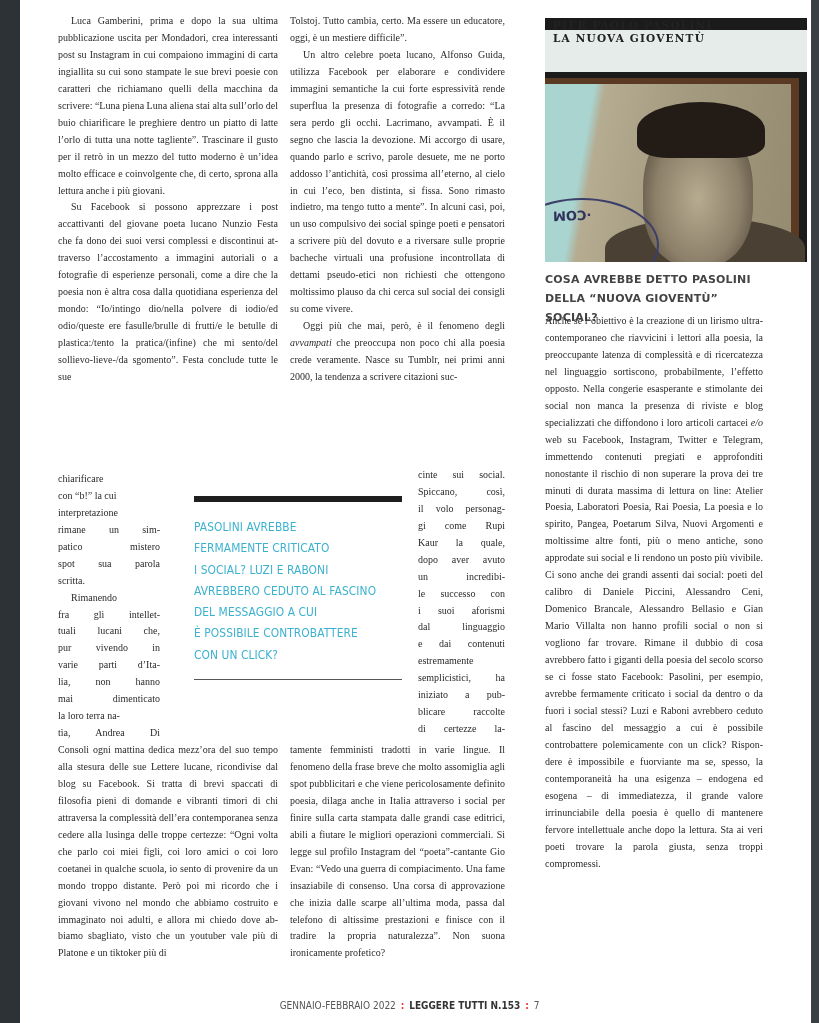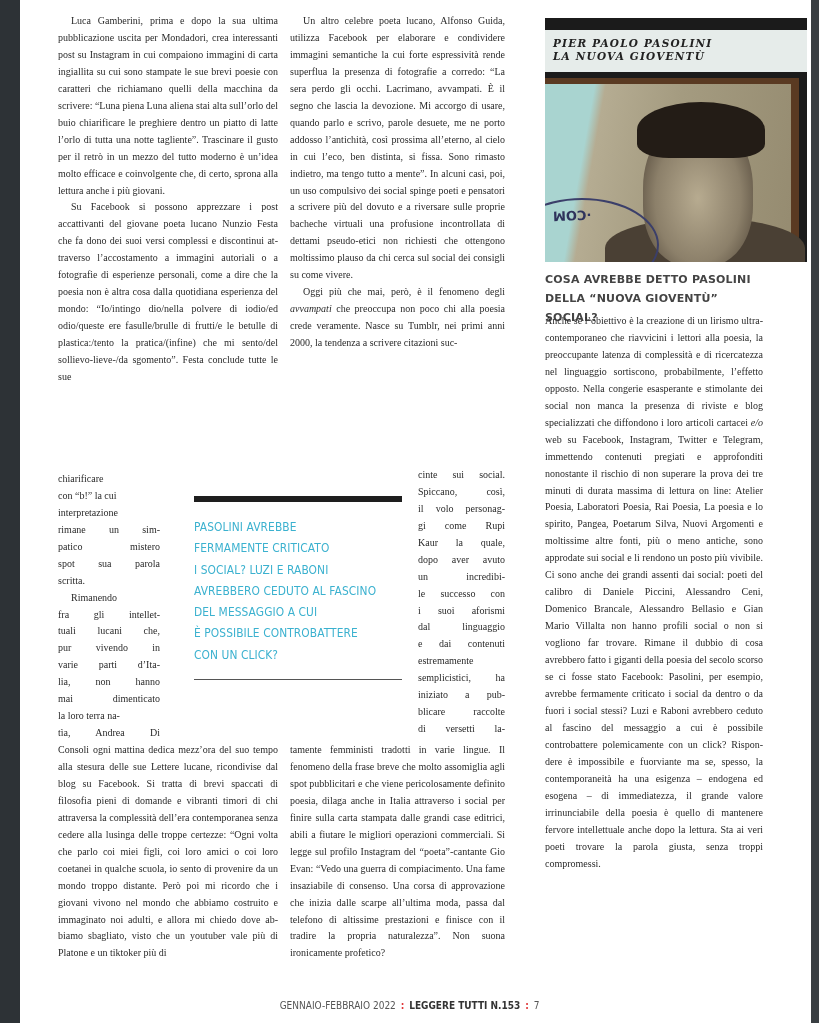--- a/index.html
+++ b/index.html
@@ -51,22 +51,22 @@
 
     .photo {
       position: absolute; left: 545px; top: 18px; width: 262px; height: 244px;
       background: #1b1b1b; overflow: hidden;
     }
     .photo .cover-top {
       position: absolute; left: 0; top: 12px; right: 0; height: 42px;
       background: #e6ecea;
     }
     .photo .cover-title {
-      position: absolute; left: 8px; top: 19px;
-      font-family: "DejaVu Serif", serif; font-style: italic; font-weight: bold;
+      position: absolute; left: 8px; top: 1px;
+      font-family: "DejaVu Serif", serif; font-weight: bold;
       font-size: 10.5px; line-height: 13px; color: #222; letter-spacing: 1.2px;
     }
     .photo .frame {
       position: absolute; left: 0; top: 60px; right: 8px; bottom: 0;
       background: #5a3a22;
     }
     .photo .inner {
       position: absolute; left: 0; top: 66px; right: 16px; bottom: 0;
       background: linear-gradient(100deg, #a9d4d0 0%, #a9d4d0 18%, #b5ac92 22%, #a49b80 50%, #958b70 100%);
     }
@@ -133,40 +133,41 @@
   <span class="jline">lia, non hanno</span>
   <span class="jline">mai dimenticato</span>
   <span class="line">la loro terra na-</span>
   <span class="jline">tìa, Andrea Di</span>
 </div>
 <div class="col" style="left:58px; top:742px; width:220px;">
   <p class="noindent">Consoli ogni mattina dedica mezz’o­ra del suo tempo alla stesura delle sue Lettere lucane, ricondivise dal blog su Facebook. Si tratta di brevi spaccati di filosofia pieni di domande e vibranti timori di chi attraversa la complessità dell’era contemporanea senza cede­re alla lusinga delle troppe certezze: “Ogni volta che parlo coi miei figli, coi loro amici o coi loro coetanei in qual­che scuola, io sento di provenire da un mondo troppo distante. Però poi mi ri­cordo che i giovani vivono nel mondo che abbiamo costruito e immaginato noi adulti, e allora mi chiedo dove ab­biamo sbagliato, visto che un youtuber vale più di Platone e un tiktoker più di</p>
 </div>
 
 <div class="col col2">
+  <p class="noindent">Tolstoj. Tutto cambia, certo. Ma essere un educatore, oggi, è un mestiere dif­ficile”.</p>
   <p>Un altro celebre poeta lucano, Al­fonso Guida, utilizza Facebook per elaborare e condividere immagini se­mantiche la cui forte espressività ren­de superflua la presenza di fotografie a corredo: “La sera perdo gli occhi. La­crimano, avvampati. È il segno che la­scia la devozione. Mi accorgo di usare, quando parlo e scrivo, parole desuete, me ne porto addosso l’antichità, così prossima all’eterno, al cielo in cui l’e­co, ben distinta, si fissa. Sono rimasto indietro, ma tengo tutto a mente”. In alcuni casi, poi, un uso compulsivo dei social spinge poeti e pensatori a scri­vere più del dovuto e a riversare sulle proprie bacheche virtuali una profusio­ne incontrollata di dettami pseudo-eti­ci non richiesti che ottengono moltis­simo plauso da chi cerca sul social dei consigli su come vivere.</p>
   <p><span>Oggi più che mai, però, è il fenome­no degli</span> <i>avvampati</i> <span>che preoccupa non poco chi alla poesia crede veramente. Nasce su Tumblr, nei primi anni 2000, la tendenza a scrivere citazioni suc-</span></p>
 </div>
 <div class="col narrow-right" style="top:467px;">
   <span class="jline">cinte sui social.</span>
   <span class="jline">Spiccano, così,</span>
   <span class="jline">il volo personag-</span>
   <span class="jline">gi come Rupi</span>
   <span class="jline">Kaur la quale,</span>
   <span class="jline">dopo aver avuto</span>
   <span class="jline">un incredibi-</span>
   <span class="jline">le successo con</span>
   <span class="jline">i suoi aforismi</span>
   <span class="jline">dal linguaggio</span>
   <span class="jline">e dai contenuti</span>
   <span class="jline">estremamente</span>
   <span class="jline">semplicistici, ha</span>
   <span class="jline">iniziato a pub-</span>
   <span class="jline">blicare raccolte</span>
-  <span class="jline">di versetti la-</span>
+  <span class="jline">di certezze la-</span>
 </div>
 <div class="col" style="left:290px; top:742px; width:215px;">
   <p class="noindent">tamente femministi tradotti in varie lingue. Il fenomeno della frase breve che molto assomiglia agli spot pub­blicitari e che viene pericolosamente definito poesia, dilaga anche in Italia attraverso i social per finire sulla car­ta stampata dalle grandi case editrici, abili a fiutare le migliori operazioni commerciali. Si legge sul profilo Insta­gram del “poeta”-cantante Gio Evan: “Vedo una guerra di compiacimento. Una fame insaziabile di consenso. Una corsa di approvazione che inizia dalle scarpe all’ultima moda, passa dal tele­fono di altissime prestazioni e finisce con il tradire la propria naturalezza”. Non suona ironicamente profetico?</p>
 </div>
 
 <div class="pullquote">
   <div class="topbar"></div>
   <div class="q">
     <div>PASOLINI AVREBBE</div>
     <div>FERMAMENTE CRITICATO</div>

